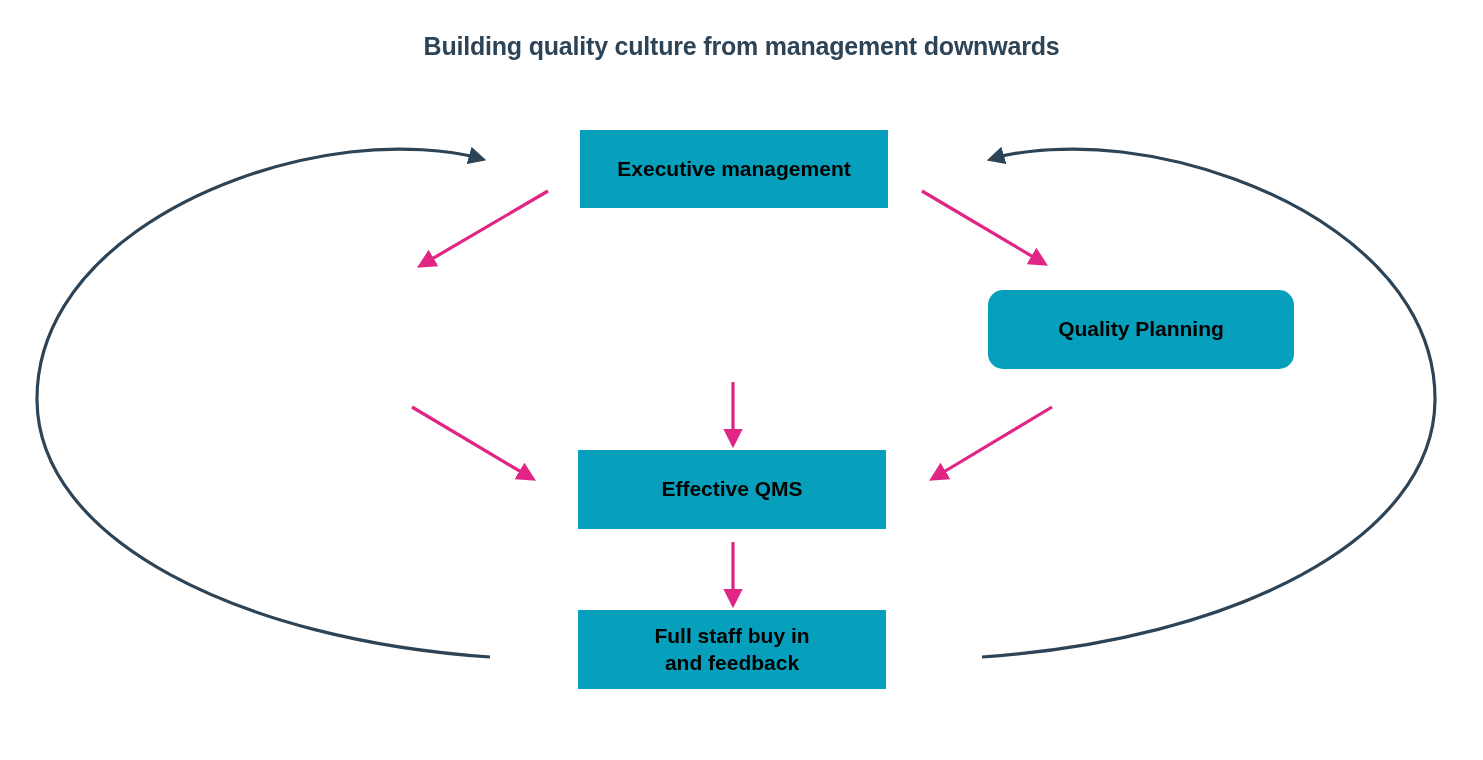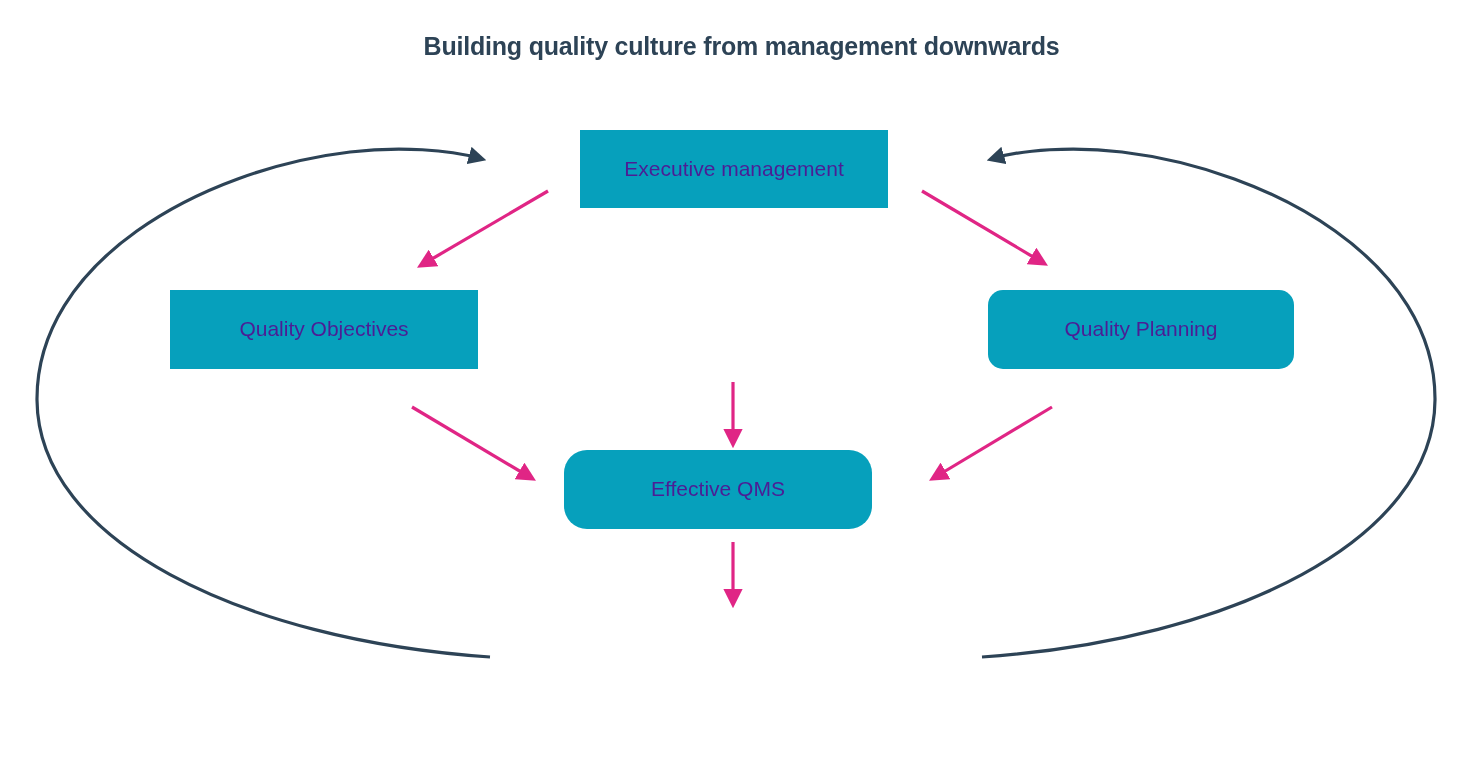--- a/index.html
+++ b/index.html
@@ -34,38 +34,38 @@
     position: absolute;
     left: 0;
     top: 0;
     width: 1483px;
     height: 760px;
     pointer-events: none;
   }
   .node {
     position: absolute;
     background: #06A0BC;
-    color: #4c1d95;
+    color: #000000;
     display: flex;
     align-items: center;
     justify-content: center;
     text-align: center;
     font-size: 21px;
-    font-weight: 400;
+    font-weight: 700;
     line-height: 1.28;
     box-sizing: border-box;
     padding: 4px 8px;
   }
   .node-label { white-space: pre-line; }
 
   #node-exec      { left: 580px;  top: 130px; width: 308px; height: 78px; }
   #node-objectives{ left: 170px;  top: 290px; width: 308px; height: 79px; }
   #node-policies  { left: 578px;  top: 290px; width: 308px; height: 79px; }
   #node-planning  { left: 988px;  top: 290px; width: 306px; height: 79px; border-radius: 15px; }
-  #node-qms       { left: 564px;  top: 450px; width: 308px; height: 79px; border-radius: 23px; }
+  #node-qms       { left: 578px;  top: 450px; width: 308px; height: 79px; }
   #node-staff     { left: 578px;  top: 610px; width: 308px; height: 79px; }
 </style>
 </head>
 <body>
 
 <div id="canvas">
 
   <div id="title">Building quality culture from management downwards</div>
 
   <svg id="arrows" viewBox="0 0 1483 760" width="1483" height="760" xmlns="http://www.w3.org/2000/svg">
@@ -92,27 +92,28 @@
 
     <line x1="733" y1="382" x2="733" y2="439" stroke="#E02585" stroke-width="3.2" marker-end="url(#pinkHead)"></line>
 
     <line x1="733" y1="542" x2="733" y2="599" stroke="#E02585" stroke-width="3.2" marker-end="url(#pinkHead)"></line>
   </svg>
 
   <div class="node" id="node-exec">
     <span class="node-label">Executive management</span>
   </div>
 
-  <div class="node" id="node-objectives">
-    <span class="node-label">Quality Objectives</span>
-  </div>
 
 
   <div class="node" id="node-planning">
     <span class="node-label">Quality Planning</span>
   </div>
 
   <div class="node" id="node-qms">
     <span class="node-label">Effective QMS</span>
   </div>
 
+  <div class="node" id="node-staff">
+    <span class="node-label">Full staff buy in
+and feedback</span>
+  </div>
 
 </div>
 
 </body></html>

